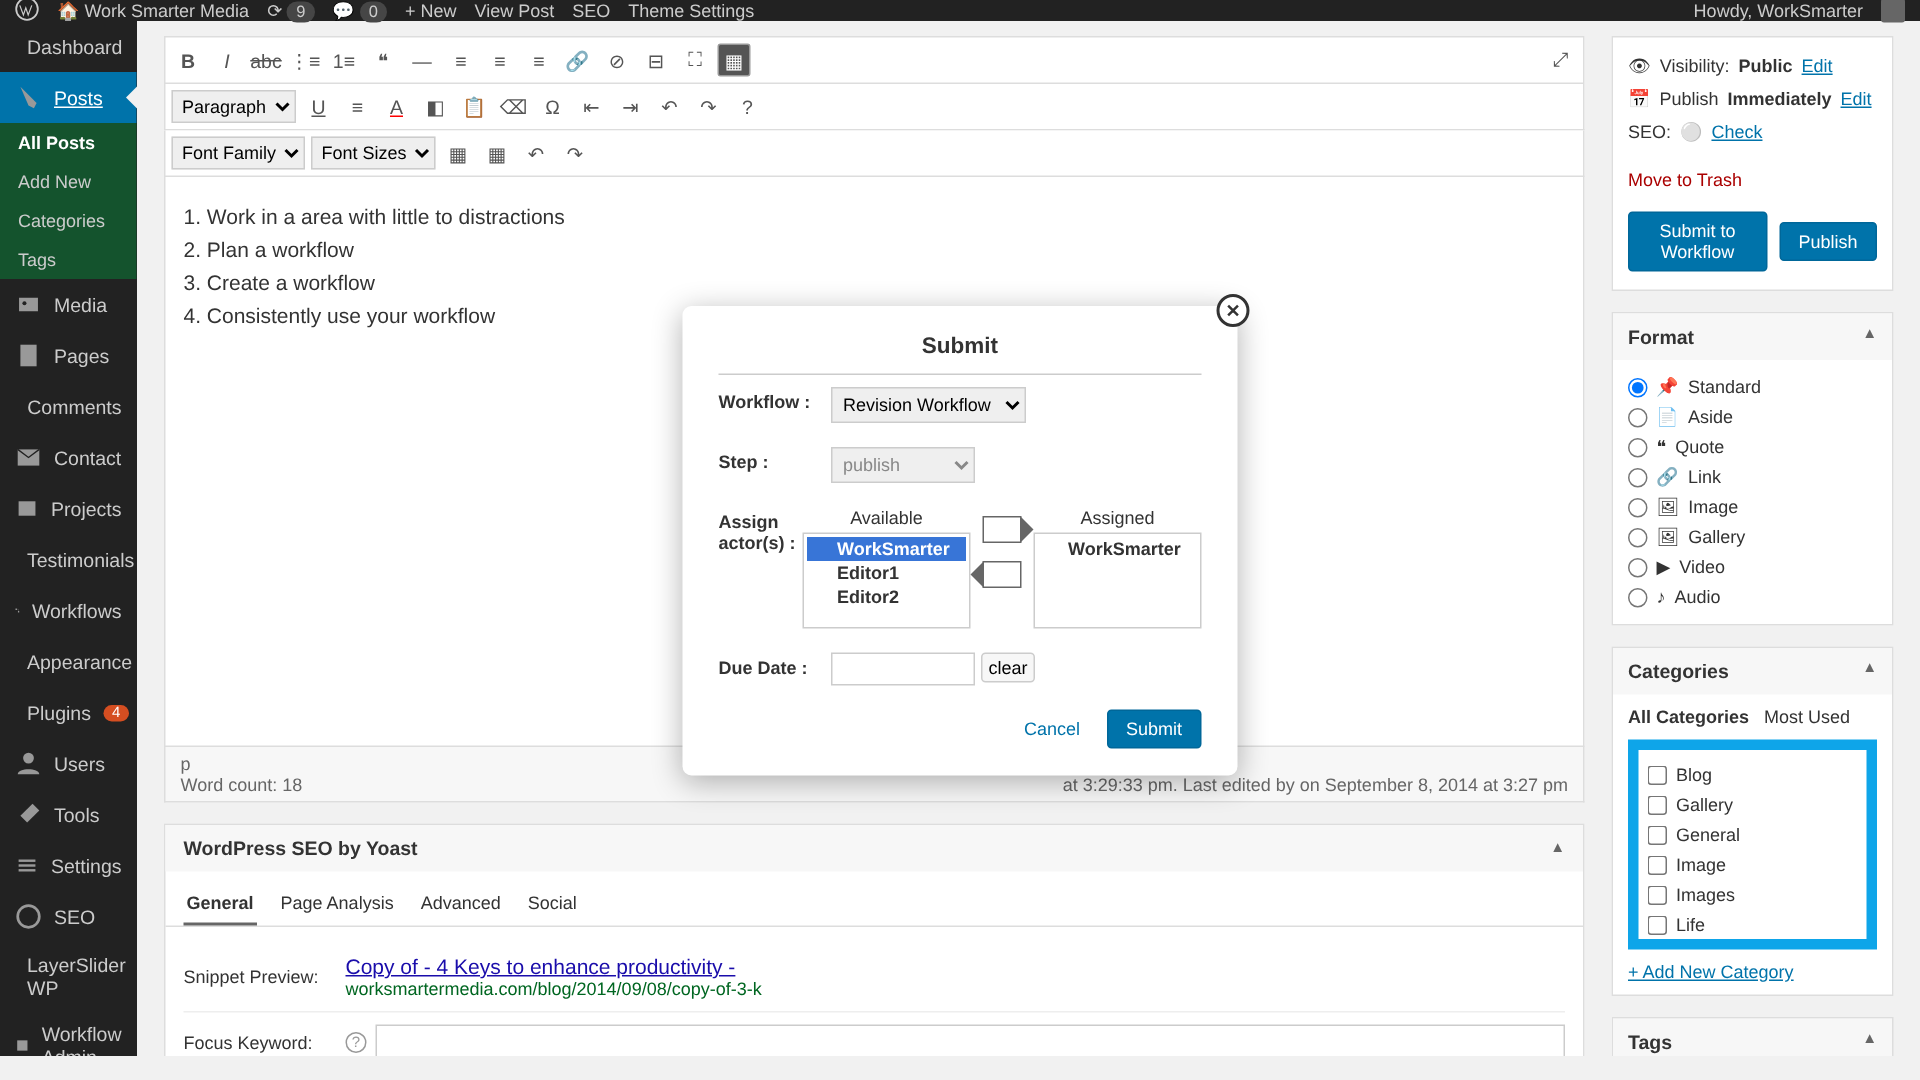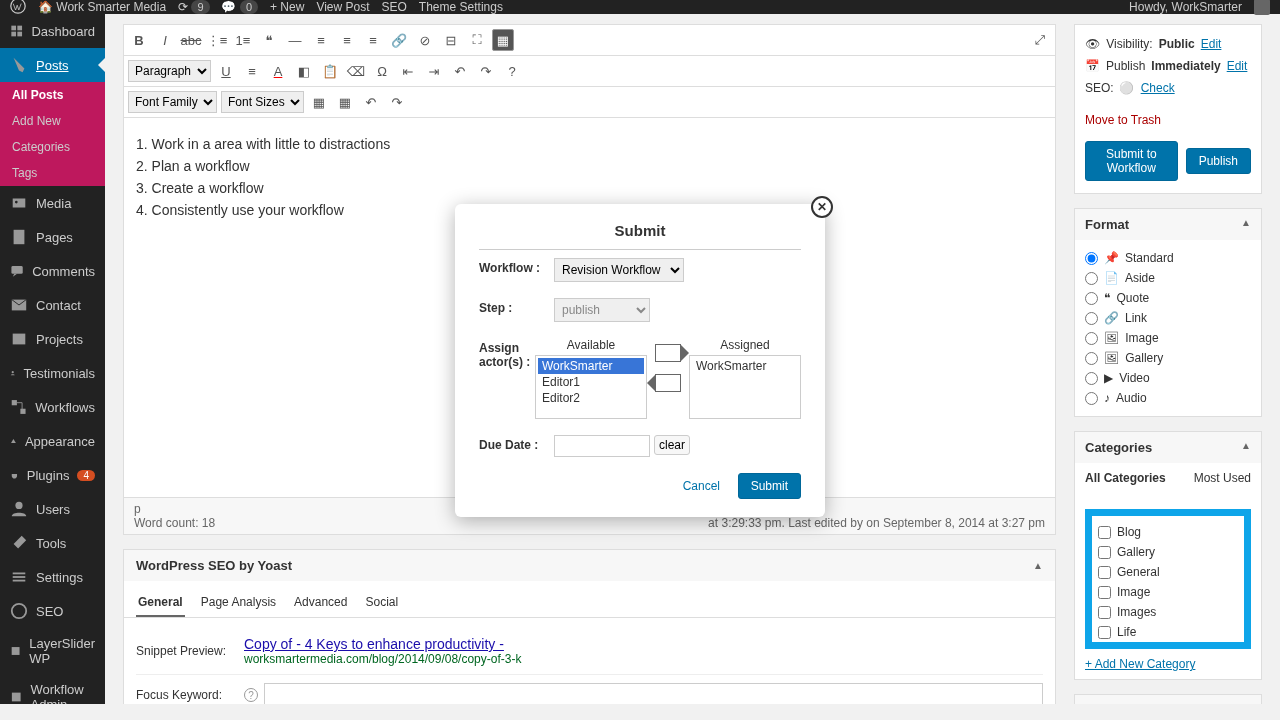--- a/index.html
+++ b/index.html
@@ -3,25 +3,25 @@
 <meta charset="utf-8">
 <style>
 * { margin: 0; padding: 0; box-sizing: border-box; font-family: Arial, sans-serif; }
 body { background: #f1f1f1; font-size: 13px; color: #333; overflow: hidden; }
 .adminbar { background: #222; height: 14px; display: flex; align-items: center; color: #ccc; padding: 0 10px; justify-content: space-between; }
 .adminbar-left, .adminbar-right { display: flex; align-items: center; gap: 12px; }
 .adminbar a { color: #ccc; font-size: 12px; cursor: pointer; }
 .adminbar .bubble { background: #464646; padding: 1px 6px; border-radius: 10px; font-size: 11px; }
 .adminbar .user-icon { width: 16px; height: 16px; background: #666; border-radius: 2px; display: inline-block; }
 .container { display: flex; height: calc(100vh - 30px); }
-.sidebar { width: 105px; background: #222; color: #ccc; overflow-y: auto; }
+.sidebar { width: 91px; background: #222; color: #ccc; overflow-y: auto; }
 .sidebar-item { padding: 8px 10px; display: flex; align-items: center; gap: 8px; cursor: pointer; font-size: 13px; }
 .sidebar-item.active { background: #0073aa; color: #fff; position: relative; text-decoration: underline; }
 .sidebar-item.active:after { content: ''; position: absolute; right: -1px; top: 50%; transform: translateY(-50%); width: 0; height: 0; border-top: 8px solid transparent; border-bottom: 8px solid transparent; border-right: 8px solid #f1f1f1; }
-.sidebar-sub { background: #be185d; }
+.sidebar-sub { background: #14532d; }
 .sidebar-sub-item { padding: 6px 10px 6px 12px; font-size: 12px; cursor: pointer; }
 .sidebar-sub-item.active { color: #fff; font-weight: bold; }
 .sidebar .badge { background: #d54e21; color: #fff; border-radius: 10px; padding: 0 6px; font-size: 10px; }
 .sidebar svg { width: 18px; height: 18px; fill: #999; }
 .main { flex: 1; padding: 10px 18px; overflow-y: auto; display: flex; gap: 18px; }
 .content-col { flex: 1; }
 .side-col { width: 188px; }
 .editor-toolbar { background: #fff; border: 1px solid #ddd; padding: 4px; display: flex; gap: 4px; flex-wrap: wrap; align-items: center; }
 .editor-toolbar .btn { width: 22px; height: 22px; display: flex; align-items: center; justify-content: center; cursor: pointer; color: #555; font-size: 13px; border-radius: 2px; }
 .editor-toolbar .btn.boxed { border: 1px solid #999; background: #555; color: #fff; }
@@ -46,33 +46,33 @@
 .side-panel { background: #fff; border: 1px solid #ddd; margin-bottom: 14px; }
 .side-panel-header { background: #f7f7f7; padding: 8px 10px; font-weight: bold; font-size: 13px; display: flex; justify-content: space-between; }
 .side-panel-body { padding: 8px 10px; font-size: 12px; }
 .side-panel-body .row { padding: 4px 0; display: flex; align-items: center; gap: 6px; }
 .link { color: #0073aa; text-decoration: underline; cursor: pointer; }
 .btn-primary { background: #0073aa; color: #fff; border: 1px solid #006799; padding: 5px 12px; border-radius: 3px; cursor: pointer; font-size: 12px; }
 .btn-secondary { background: #f7f7f7; border: 1px solid #ccc; padding: 4px 10px; border-radius: 3px; cursor: pointer; font-size: 12px; }
 .trash { color: #a00; cursor: pointer; font-size: 12px; }
 .format-row { display: flex; align-items: center; gap: 6px; padding: 3px 0; }
 .cat-list { max-height: 140px; overflow-y: auto; border: 7px solid #0ea5e9; padding: 6px; }
-.cat-tabs { display: flex; gap: 10px; margin-bottom: 24px; font-size: 12px; justify-content: space-between; }
+.cat-tabs { display: flex; gap: 10px; margin-bottom: 8px; font-size: 12px; }
 .cat-tabs span { cursor: pointer; }
 .cat-tabs span.active { font-weight: bold; }
 .modal-overlay { position: fixed; inset: 0; display: flex; align-items: center; justify-content: center; z-index: 100; }
 .modal { background: #fff; width: 370px; border-radius: 6px; box-shadow: 0 4px 20px rgba(0,0,0,0.3); padding: 18px 24px; position: relative; }
 .modal-close { position: absolute; top: -8px; right: -8px; width: 22px; height: 22px; background: #fff; border: 2px solid #333; border-radius: 50%; display: flex; align-items: center; justify-content: center; cursor: pointer; font-weight: bold; font-size: 12px; }
 .modal h2 { text-align: center; font-size: 15px; padding-bottom: 10px; border-bottom: 1px solid #ccc; }
 .modal .mrow { display: flex; align-items: flex-start; padding: 8px 0; }
 .modal .mrow label { width: 75px; font-size: 12px; font-weight: bold; padding-top: 3px; }
 .modal select, .modal input[type=text] { padding: 3px; border: 1px solid #ccc; font-size: 12px; }
 .modal textarea { width: 266px; height: 62px; border: 1px solid #ccc; }
 .actor-box { border: 1px solid #ccc; width: 112px; height: 64px; padding: 2px; font-size: 12px; }
-.actor-box .opt { padding: 1px 4px; cursor: pointer; }
+.actor-box .opt { padding: 1px 20px; cursor: pointer; font-weight: bold; }
 .actor-box .opt.sel { background: #3875d7; color: #fff; }
 .actor-label { text-align: center; font-size: 12px; margin-bottom: 3px; }
 .arrows { display: flex; flex-direction: column; gap: 12px; padding: 6px 8px; }
 .arrow { width: 26px; height: 18px; border: 1px solid #666; position: relative; cursor: pointer; }
 .arrow.right:after { content: ''; position: absolute; right: -9px; top: -1px; width: 0; height: 0; border-top: 9px solid transparent; border-bottom: 9px solid transparent; border-left: 9px solid #666; }
 .arrow.left:before { content: ''; position: absolute; left: -9px; top: -1px; width: 0; height: 0; border-top: 9px solid transparent; border-bottom: 9px solid transparent; border-right: 9px solid #666; }
 .modal-actions { text-align: right; padding-top: 8px; }
 .modal-actions a { color: #0073aa; margin-right: 14px; cursor: pointer; font-size: 12px; }
 .triangle { font-size: 10px; color: #666; }
 </style>

